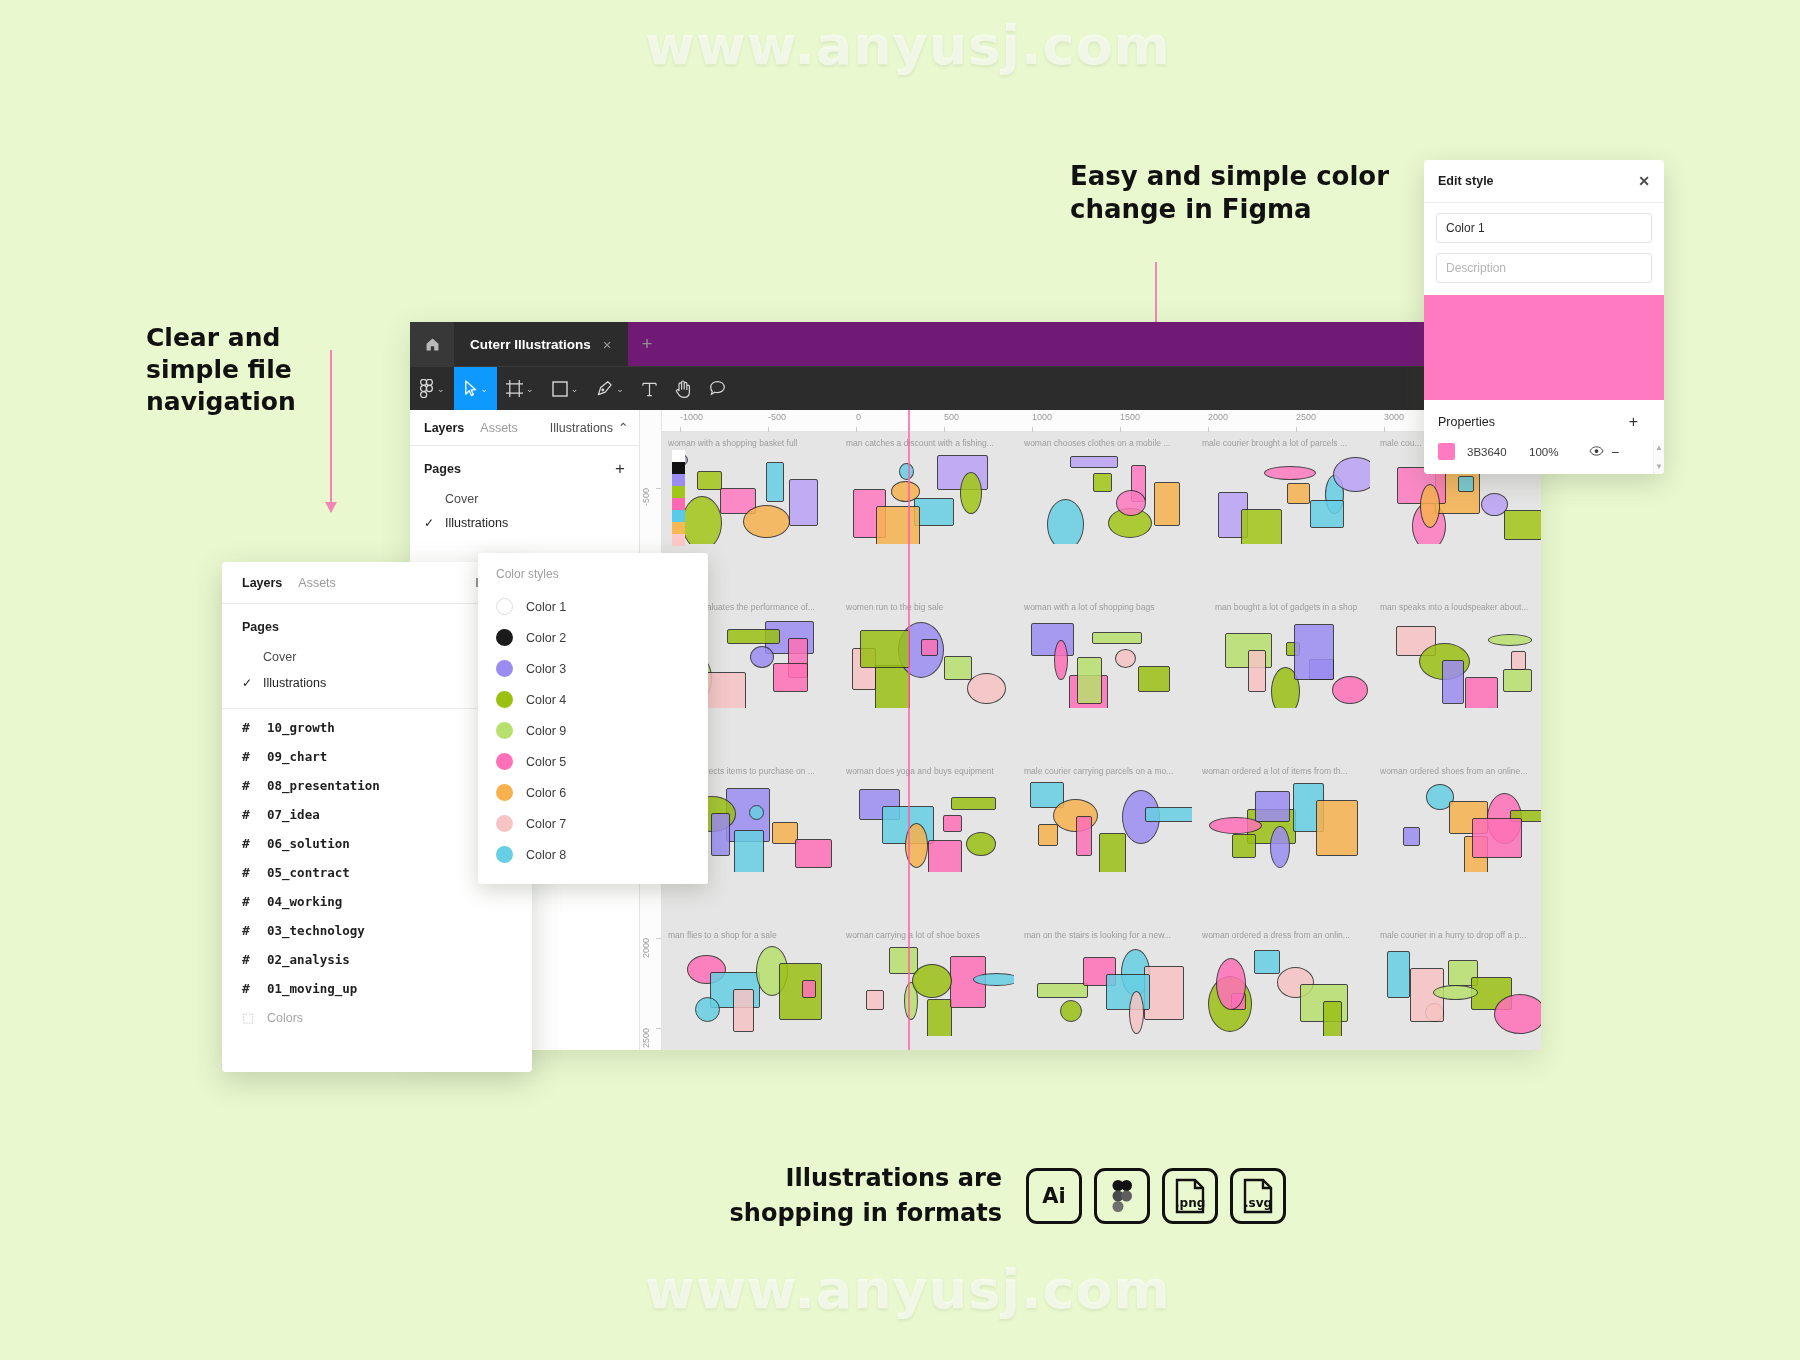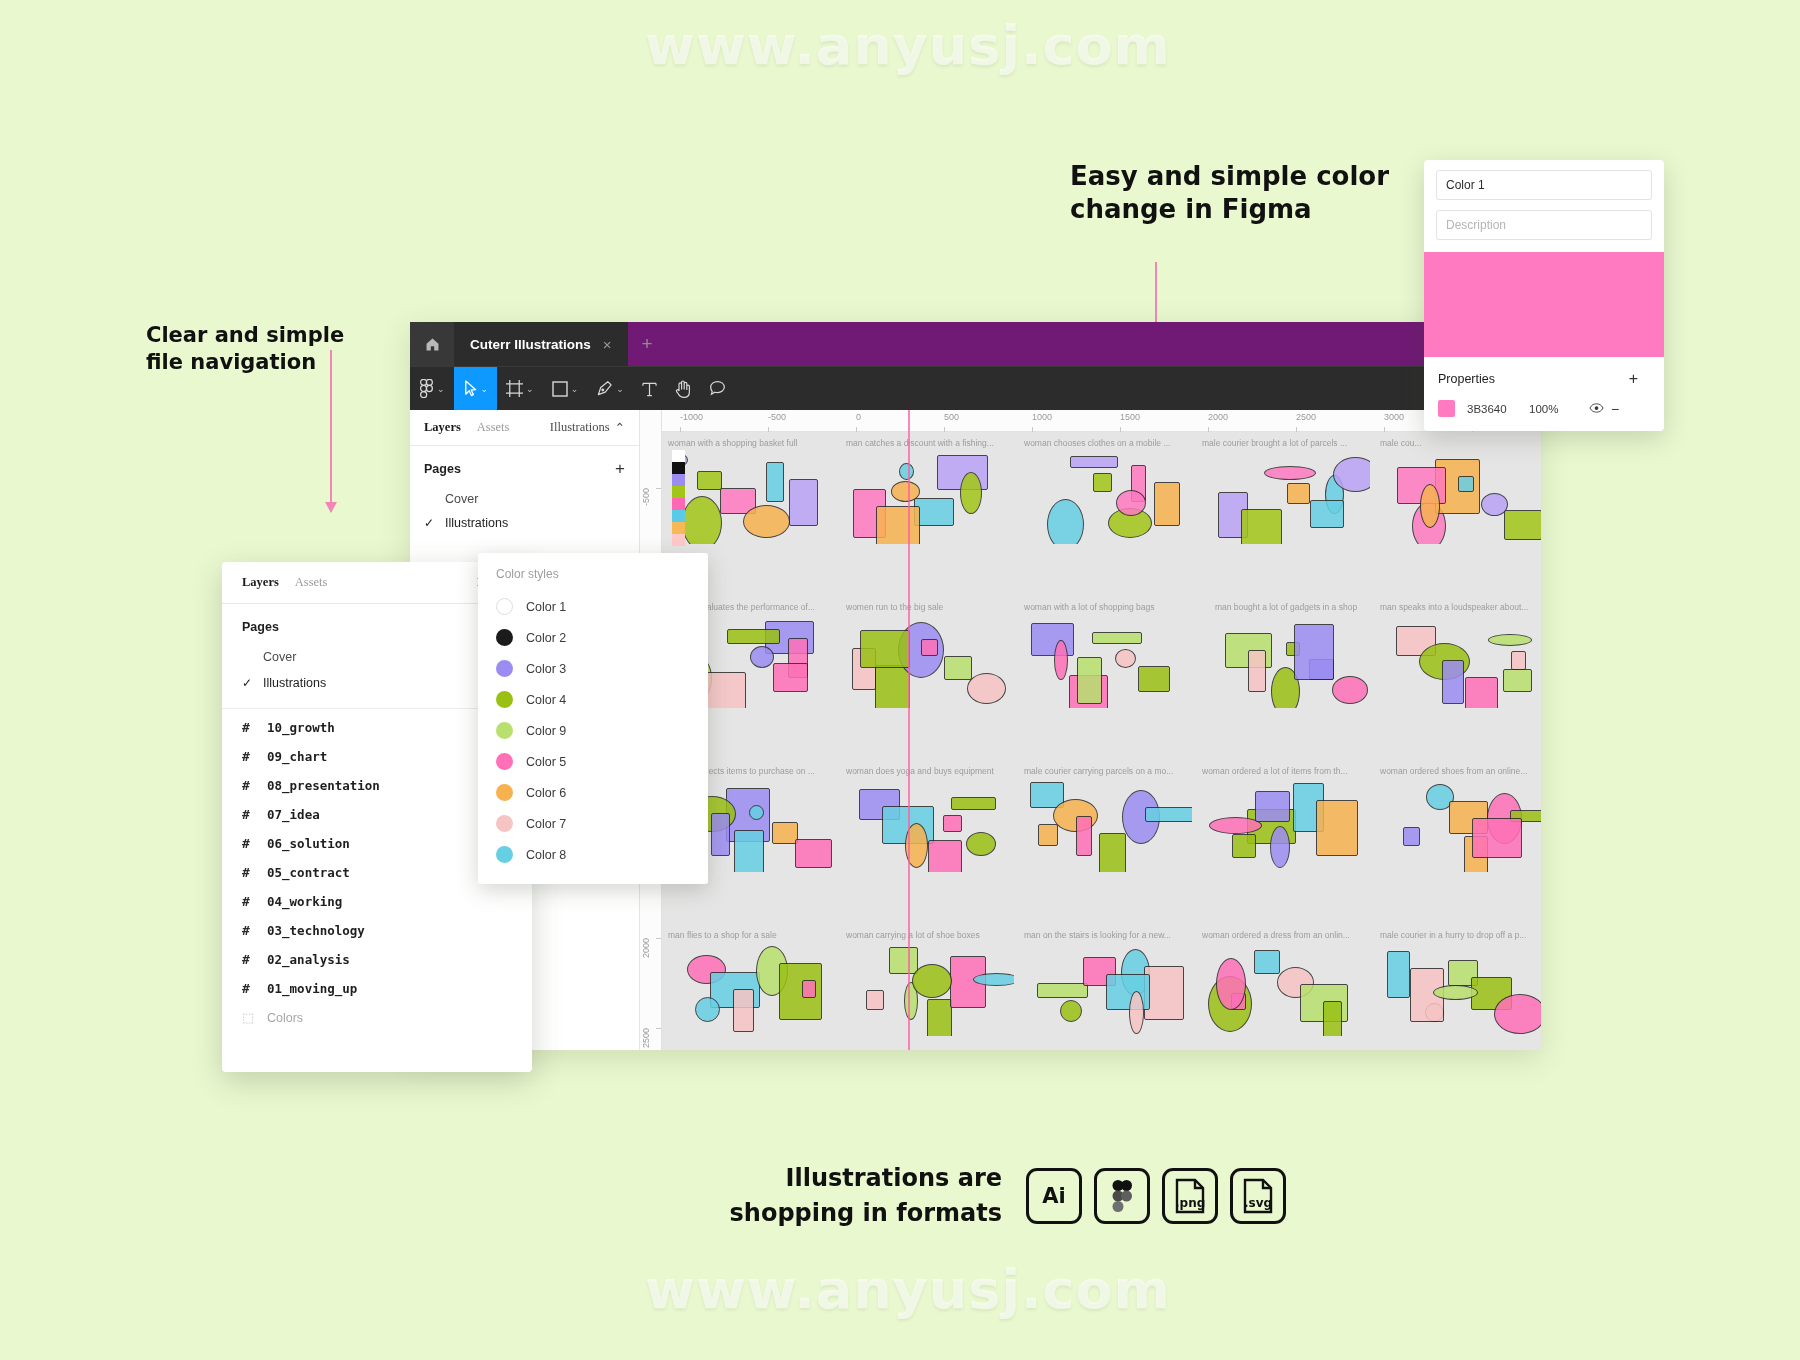--- a/index.html
+++ b/index.html
@@ -27,21 +27,21 @@
   .wm-bot   { top: 1258px;left: 645px;  font-size: 54px; }
 
   
   .callout {
     position: absolute;
     font-family: "DejaVu Sans", sans-serif;
     font-weight: 700;
     color: #111111;
     line-height: 1.28;
   }
-  #callout-left  { left: 146px; top: 322px; font-size: 21px; width: 200px; }
+  #callout-left  { left: 146px; top: 322px; font-size: 25px; width: 200px; }
   #callout-top   { left: 1070px; top: 160px; font-size: 26px; width: 320px; }
   #callout-formats {
     left: 712px; top: 1161px; font-size: 24px; width: 290px;
     text-align: right; line-height: 1.45;
   }
 
   .arrow { position: absolute; }
   #arrow-left  { left: 330px; top: 350px;  width: 2px; height: 162px; }
   #arrow-top   { left: 1155px; top: 262px; width: 2px; height: 240px; }
   .arrow .shaft {
@@ -118,21 +118,21 @@
   #figma-body { display: flex; height: calc(100% - 88px); }
 
   
   #figma-left {
     width: 230px; background: #fff; border-right: 1px solid #e5e5e5;
     flex: none;
   }
   .panel-tabs {
     height: 36px; display: flex; align-items: center;
     padding: 0 14px; gap: 16px;
-    border-bottom: 1px solid #e8e8e8; font-size: 12.5px; font-family: Liberation Serif, serif;
+    border-bottom: 1px solid #e8e8e8; font-size: 12.5px;
   }
   .panel-tabs .pt { color: #9b9b9b; }
   .panel-tabs .pt.active { color: #1a1a1a; font-weight: 600; }
   .panel-tabs .spacer { flex: 1; }
   .panel-tabs .pagesel { color: #4b4b4b; font-size: 12.5px; display:flex; gap:5px; align-items:center;}
   .pages-head {
     display: flex; align-items: center; justify-content: space-between;
     padding: 13px 14px 8px 14px;
     font-size: 12.5px; font-weight: 600; color: #1f1f1f;
   }
@@ -852,20 +852,24 @@
         <span>Color 7</span>
       </div>
       <div class="cs-row">
         <span class="cs-dot" style="background: rgb(103, 207, 227);"></span>
         <span>Color 8</span>
       </div>
     </div>
 </div>
 
 <div id="edit-style">
+  <div id="es-head">
+    <span>Edit style</span>
+    <span class="x">✕</span>
+  </div>
   <div class="es-field">Color 1</div>
   <div class="es-field ph">Description</div>
   <div id="es-swatch"></div>
   <div id="es-props">
     <span>Properties</span>
     <span class="plus">+</span>
   </div>
   <div id="es-prop-row">
     <span class="chip"></span>
     <span class="hex">3B3640</span>

